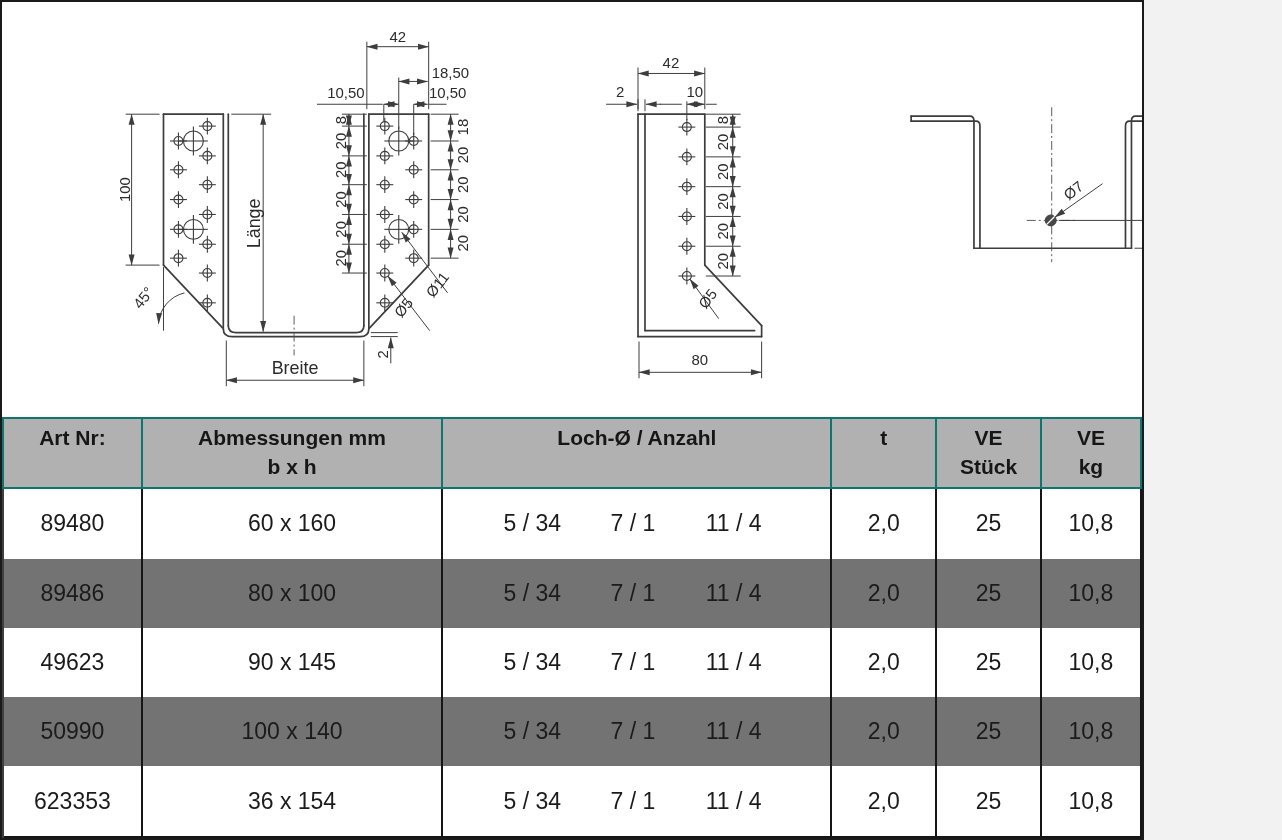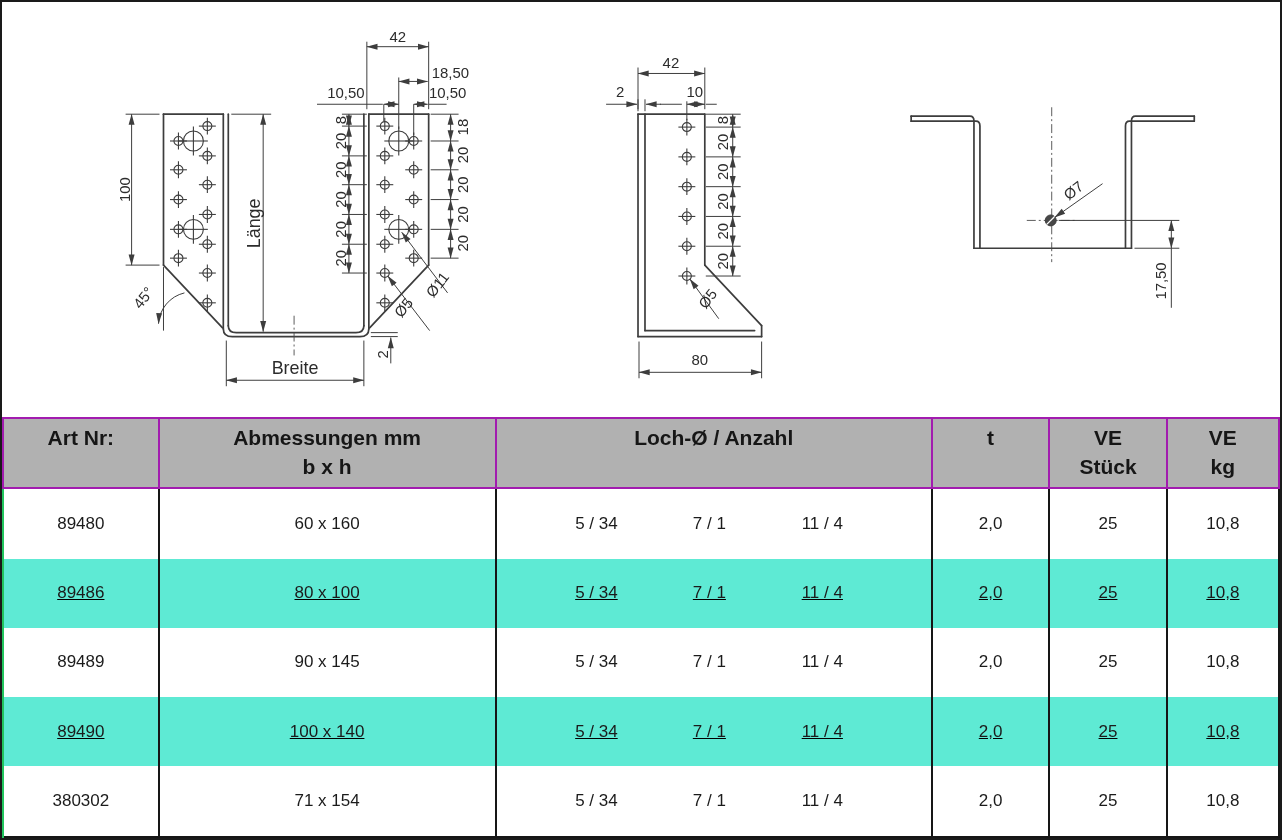--- a/index.html
+++ b/index.html
@@ -1,17 +1,17 @@
 <!DOCTYPE html>
 <html><head>
 <meta charset="utf-8">
 <style>
   html,body{margin:0;padding:0;background:#f2f2f2;}
   .page{
-    position:relative;width:1282px;height:840px;background:#ffffff;
+    position:relative;width:1144px;height:840px;background:#ffffff;
     box-sizing:border-box;border:2px solid #1a1a1a;overflow:hidden;
     font-family:"Liberation Sans",sans-serif;
   }
   
   .draw-svg{position:absolute;top:0;left:0;}
   .o{stroke:#3d3d3d;stroke-width:1.7;fill:none;stroke-linecap:round;}
   .d{stroke:#3d3d3d;stroke-width:1;fill:none;}
   .cl{stroke:#4a4a4a;stroke-width:0.9;fill:none;stroke-dasharray:9 3 2 3;}
   .dim{marker-start:url(#ar);marker-end:url(#ar);}
   .ms{marker-start:url(#ar);}
@@ -19,30 +19,30 @@
   .tx{font-family:"Liberation Sans",sans-serif;font-size:15px;fill:#2c2c2c;}
   .tx-lg{font-size:18px;}
   .mid{text-anchor:middle;}
   
   .tbl-wrap{position:absolute;left:0;right:0;top:415px;bottom:0;}
   table.spec{
     width:100%;height:100%;border-collapse:collapse;table-layout:fixed;
     border:2px solid #161616;
   }
   table.spec th{
-    background:#b1b1b1;border:2px solid #a21caf;
+    background:#b1b1b1;border:2px solid #0f766e;
     font-size:21px;font-weight:bold;color:#161616;
     vertical-align:top;padding:4px 2px 2px 2px;line-height:29px;height:62px;
     text-align:center;
   }
   table.spec td{
-    border-left:2px solid #22c55e;border-right:2px solid #161616;
-    font-size:17px;color:#1b1b1b;text-align:center;height:39px;padding:0;
+    border-left:2px solid #404040;border-right:2px solid #161616;
+    font-size:23px;color:#1b1b1b;text-align:center;height:39px;padding:0;
   }
-  table.spec tr.alt{background:#5eead4;text-decoration:underline;}
+  table.spec tr.alt{background:#737373;}
   .loch-grid{display:grid;grid-template-columns:1fr 1fr 1fr;padding:0 12% 0 10%;}
   .loch-grid span{text-align:center;}
 </style>
 </head>
 <body>
 
 <div class="page">
 
   <svg class="draw-svg" width="1278" height="415" viewBox="0 0 1282 418" preserveAspectRatio="none">
     <defs>
@@ -339,50 +339,50 @@
           <span>5 / 34</span>
           <span>7 / 1</span>
           <span>11 / 4</span>
         </div>
       </td>
       <td>2,0</td>
       <td>25</td>
       <td>10,8</td>
     </tr>
           <tr>
-      <td>89489</td>
+      <td>49623</td>
       <td>90 x 145</td>
       <td>
         <div class="loch-grid">
           <span>5 / 34</span>
           <span>7 / 1</span>
           <span>11 / 4</span>
         </div>
       </td>
       <td>2,0</td>
       <td>25</td>
       <td>10,8</td>
     </tr>
           <tr class="alt">
-      <td>89490</td>
+      <td>50990</td>
       <td>100 x 140</td>
       <td>
         <div class="loch-grid">
           <span>5 / 34</span>
           <span>7 / 1</span>
           <span>11 / 4</span>
         </div>
       </td>
       <td>2,0</td>
       <td>25</td>
       <td>10,8</td>
     </tr>
           <tr>
-      <td>380302</td>
-      <td>71 x 154</td>
+      <td>623353</td>
+      <td>36 x 154</td>
       <td>
         <div class="loch-grid">
           <span>5 / 34</span>
           <span>7 / 1</span>
           <span>11 / 4</span>
         </div>
       </td>
       <td>2,0</td>
       <td>25</td>
       <td>10,8</td>

